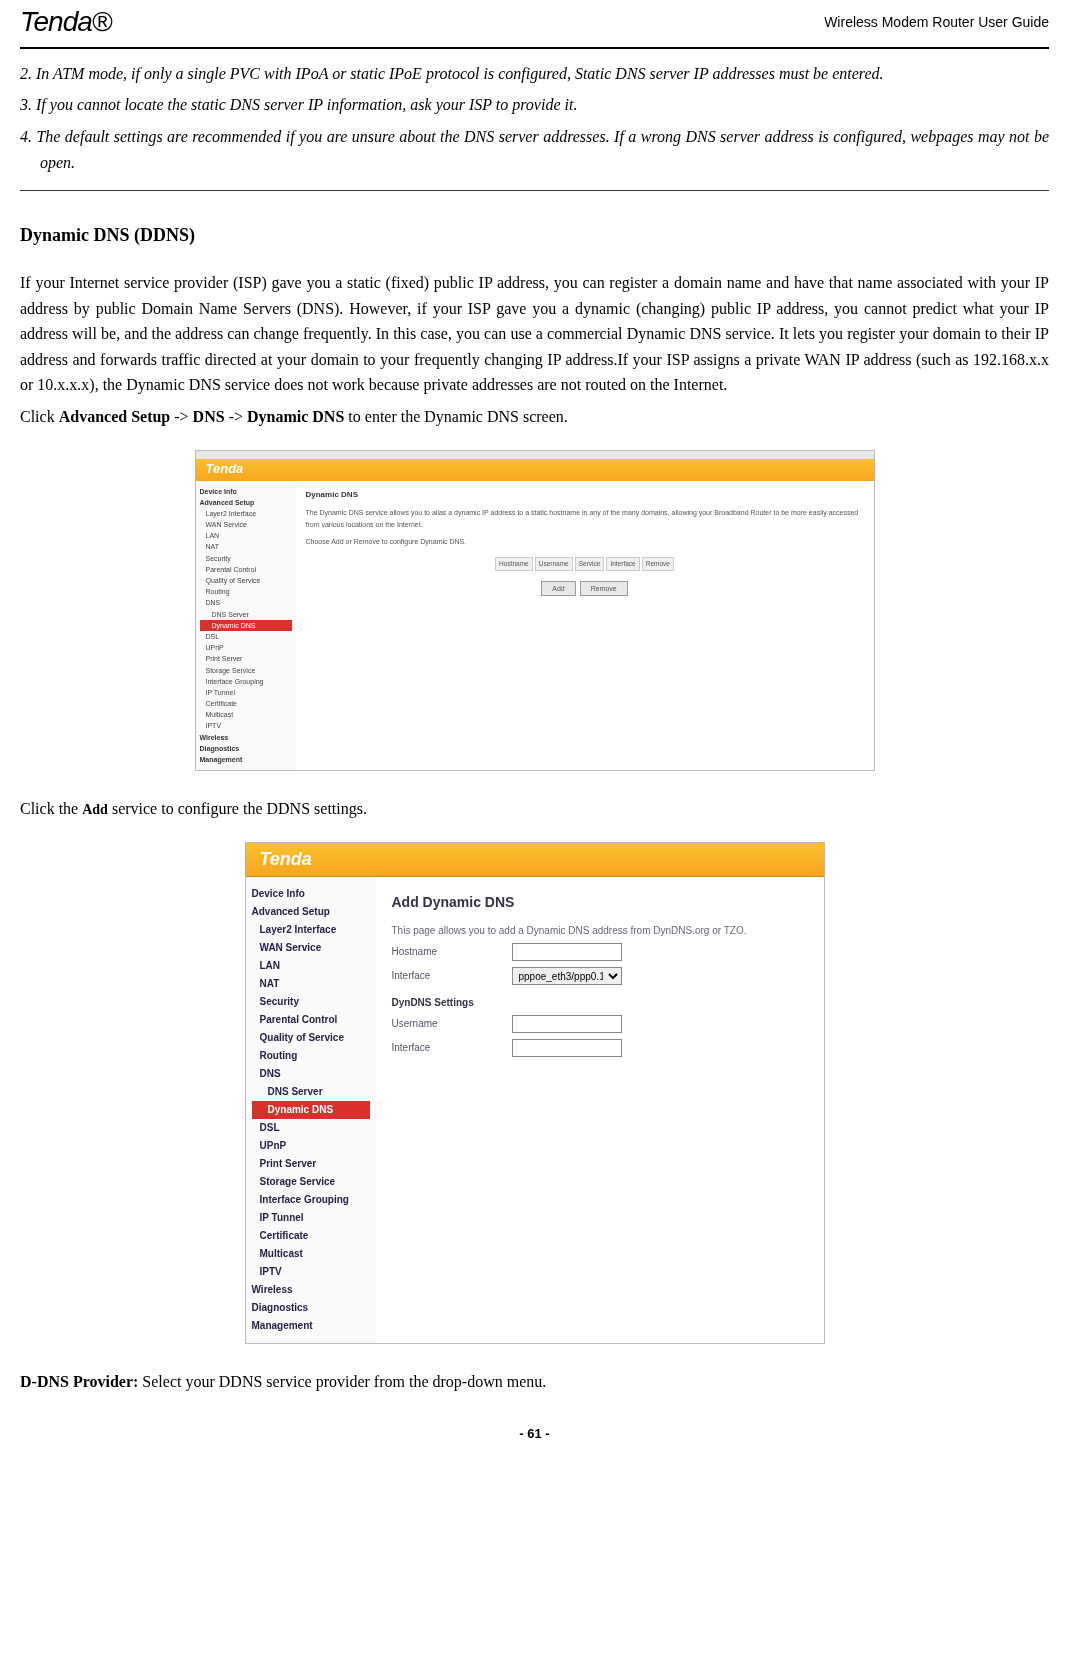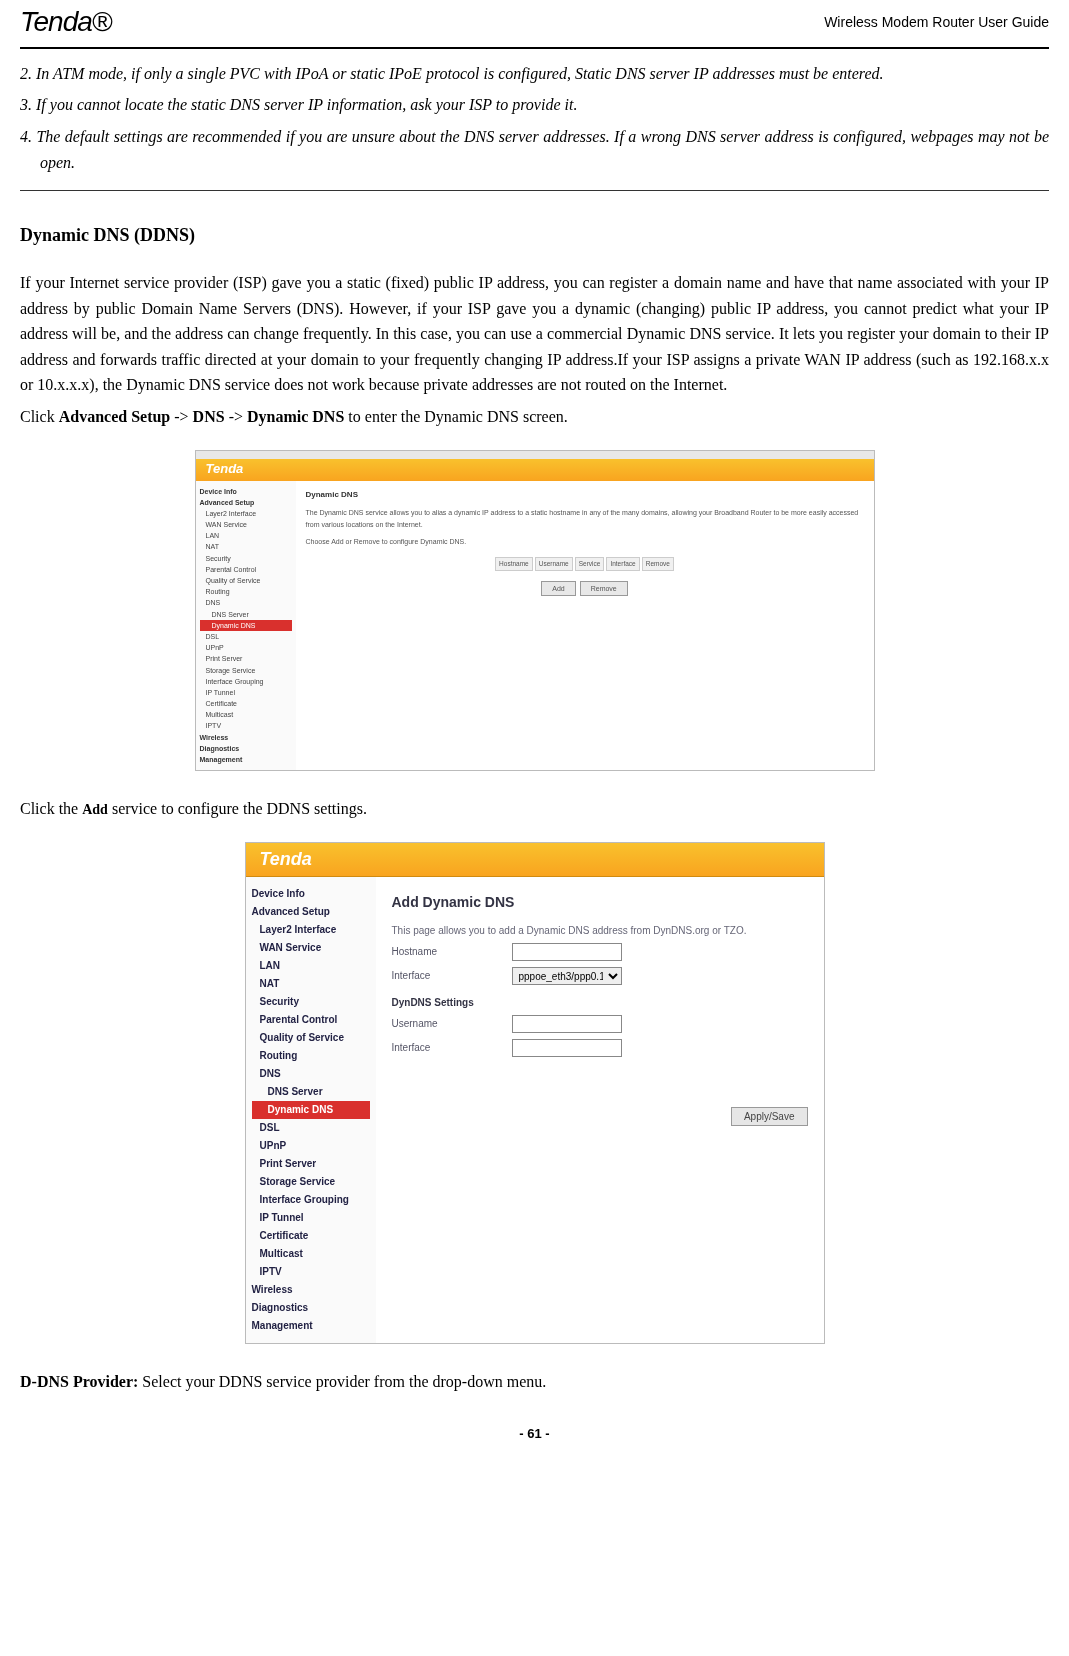--- a/index.html
+++ b/index.html
@@ -358,23 +358,20 @@
         <div class="ss2-section-label">DynDNS Settings</div>
         <div class="ss2-form-row">
           <label>Username</label>
           <input type="text" style="">
         </div>
         <div class="ss2-form-row">
           <label>Interface</label>
           <input type="text" style="">
         </div>
 
-        <div class="ss2-apply">
-          <button>Apply/Save</button>
-        </div>
       </div>
     </div>
   </div>
 </div>
 
 <p class="body">
   <span class="bold">D-DNS Provider:</span><span> Select your DDNS service provider from the drop-down menu.</span>
 </p>
 
 <div class="footer-page">- 61 -</div>

